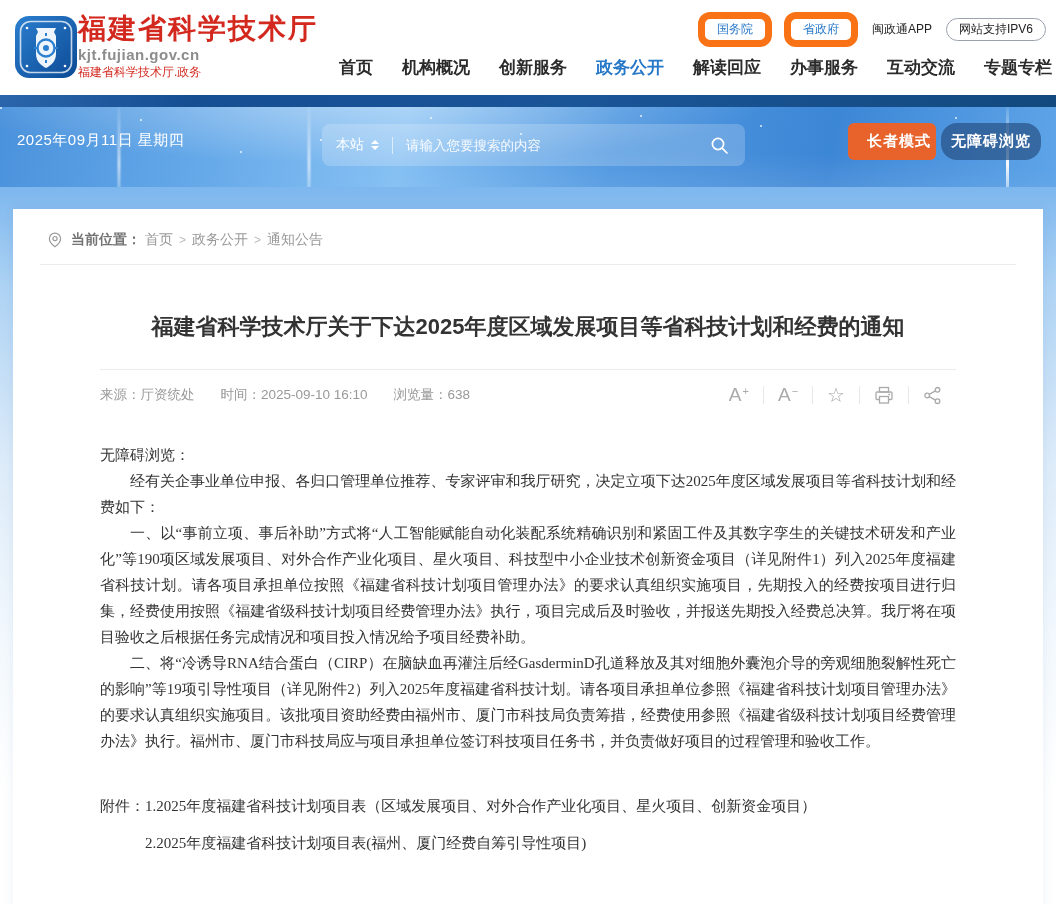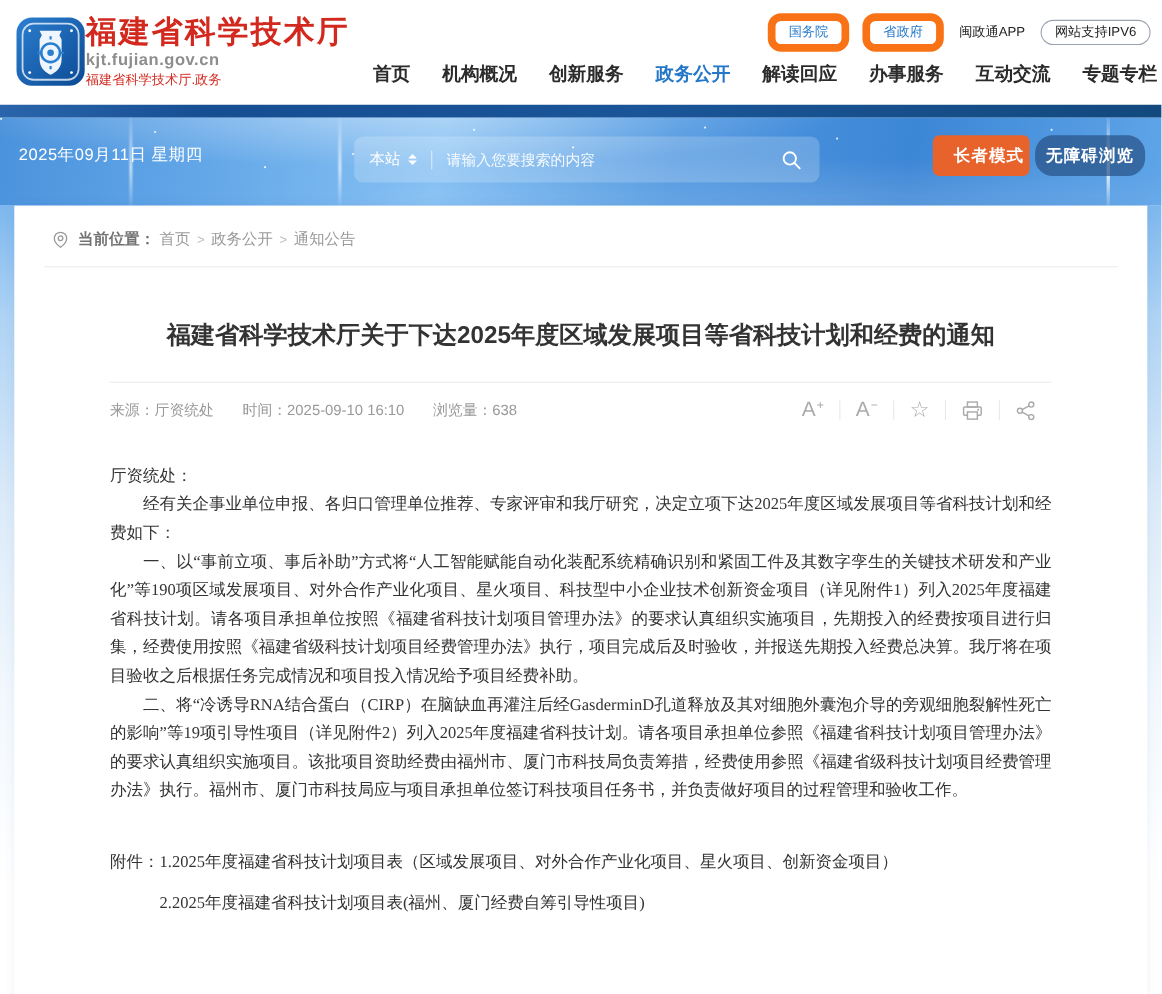--- a/index.html
+++ b/index.html
@@ -21,21 +21,21 @@
   .pill.blue { border:7px solid #f97316; color:#2577c8; }
   .pill.plain { color:#222; padding:2px 2px; }
   .pill.gray { border:1px solid #9aa3ad; color:#222; }
 
   .main-nav { position:absolute; right:4px; bottom:16px; display:flex; }
   .nav-item { font-size:17px; font-weight:bold; color:#2b2b2b; margin-left:29px; cursor:pointer; white-space:nowrap; }
   .nav-item.active { color:#2577c8; }
 
   
   .top-strip { height:12px; background:linear-gradient(90deg,#2a65ab 0%,#164e92 18%,#1a5598 55%,#12497e 100%); }
-  .banner { position:relative; height:80px; overflow:hidden;
+  .banner { position:relative; height:102px; overflow:hidden;
     background:linear-gradient(100deg,#4a92dc 0%,#63a7e8 18%,#86c0f3 38%,#4f97e0 58%,#3c86d6 78%,#5fa5e8 100%); }
   .banner::before { content:""; position:absolute; inset:0;
     background:radial-gradient(ellipse at 34% -10%, rgba(255,255,255,.38), transparent 42%),
                radial-gradient(ellipse at 70% 120%, rgba(255,255,255,.22), transparent 45%); }
   .beam { position:absolute; top:-6px; bottom:-6px; width:2px;
     background:linear-gradient(180deg,rgba(255,255,255,0),rgba(255,255,255,.95) 55%,rgba(255,255,255,0)); filter:blur(1px); }
   .beam.b1{ left:118px; } .beam.b2{ left:308px; } .beam.b3{ left:1006px; width:3px; filter:blur(.5px); }
   .stars { position:absolute; left:0; top:0; width:2px; height:2px; border-radius:50%; background:#fff; opacity:.85;
     box-shadow:140px 12px 0 #fff, 320px 32px 0 #fff, 430px 10px 0 #fff, 520px 26px 0 #fff,
                640px 8px 0 #fff, 760px 18px 0 #fff, 880px 30px 0 #fff, 240px 44px 0 #fff, 955px 10px 0 #fff; }
@@ -237,21 +237,21 @@
             <circle cx="4.2" cy="9.5" r="2.3" fill="none" stroke="#aaa" stroke-width="1.3"></circle>
             <circle cx="14.5" cy="15.2" r="2.3" fill="none" stroke="#aaa" stroke-width="1.3"></circle>
             <line x1="6.3" y1="8.4" x2="12.4" y2="4.9" stroke="#aaa" stroke-width="1.3"></line>
             <line x1="6.3" y1="10.6" x2="12.4" y2="14.1" stroke="#aaa" stroke-width="1.3"></line>
           </svg>
         </span>
       </div>
     </div>
 
     <div class="article-body">
-      <p class="no-indent">厅资统处：</p>
+      <p class="no-indent">无障碍浏览：</p>
       <p>经有关企事业单位申报、各归口管理单位推荐、专家评审和我厅研究，决定立项下达2025年度区域发展项目等省科技计划和经费如下：</p>
       <p>一、以“事前立项、事后补助”方式将“人工智能赋能自动化装配系统精确识别和紧固工件及其数字孪生的关键技术研发和产业化”等190项区域发展项目、对外合作产业化项目、星火项目、科技型中小企业技术创新资金项目（详见附件1）列入2025年度福建省科技计划。请各项目承担单位按照《福建省科技计划项目管理办法》的要求认真组织实施项目，先期投入的经费按项目进行归集，经费使用按照《福建省级科技计划项目经费管理办法》执行，项目完成后及时验收，并报送先期投入经费总决算。我厅将在项目验收之后根据任务完成情况和项目投入情况给予项目经费补助。</p>
       <p>二、将“冷诱导RNA结合蛋白（CIRP）在脑缺血再灌注后经GasderminD孔道释放及其对细胞外囊泡介导的旁观细胞裂解性死亡的影响”等19项引导性项目（详见附件2）列入2025年度福建省科技计划。请各项目承担单位参照《福建省科技计划项目管理办法》的要求认真组织实施项目。该批项目资助经费由福州市、厦门市科技局负责筹措，经费使用参照《福建省级科技计划项目经费管理办法》执行。福州市、厦门市科技局应与项目承担单位签订科技项目任务书，并负责做好项目的过程管理和验收工作。</p>
     </div>
 
     <div class="attachments">
       <span class="att-label">附件：</span>
       <span class="att-list">
         <div class="att-item">1.2025年度福建省科技计划项目表（区域发展项目、对外合作产业化项目、星火项目、创新资金项目）</div>
         <div class="att-item">2.2025年度福建省科技计划项目表(福州、厦门经费自筹引导性项目)</div>

